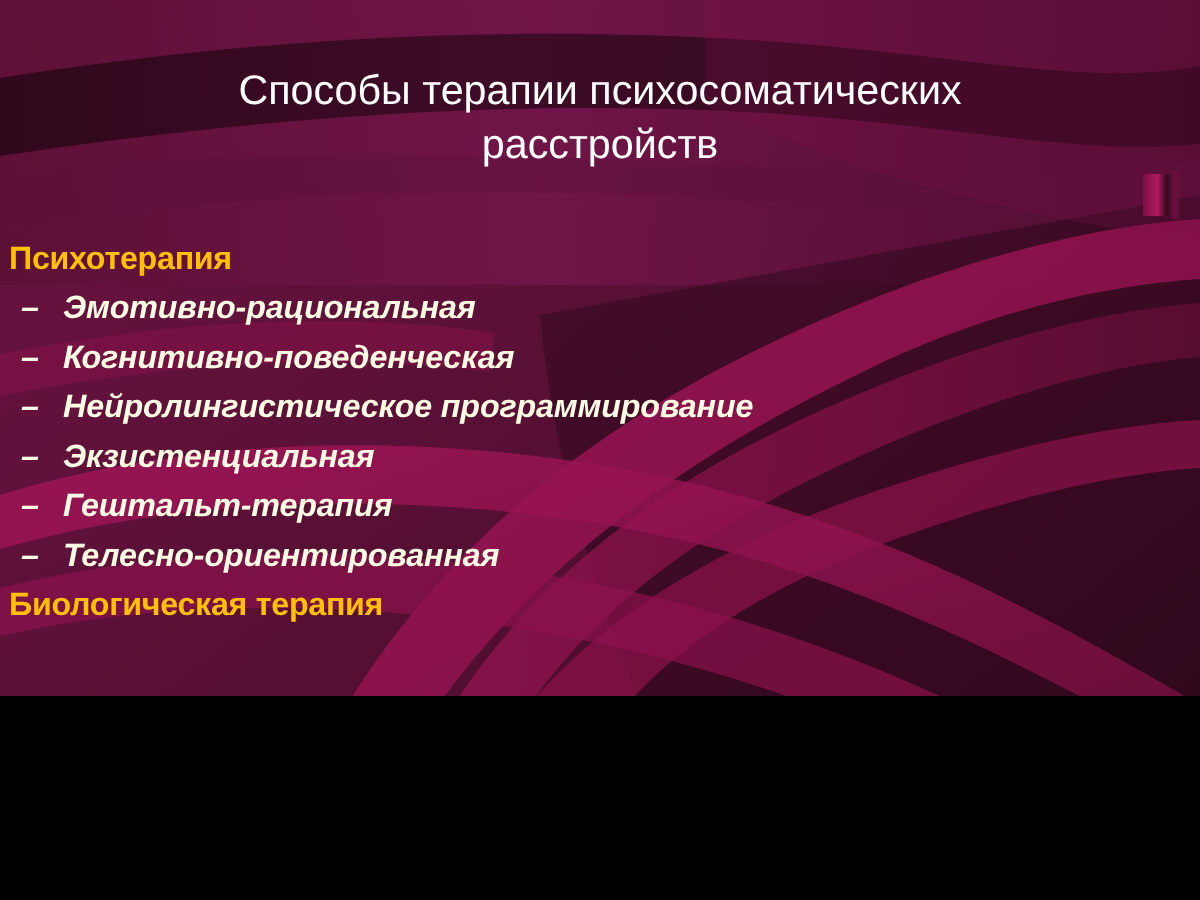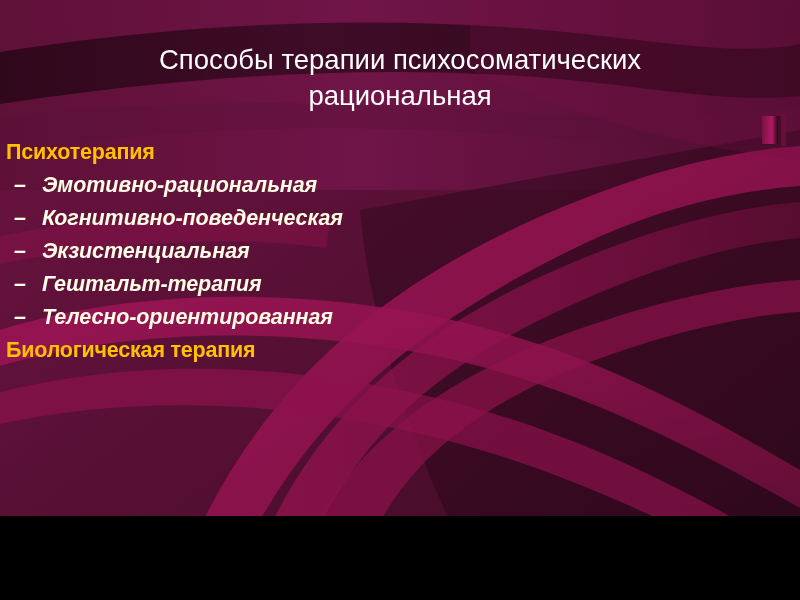--- a/index.html
+++ b/index.html
@@ -6,21 +6,21 @@
     margin: 0;
     padding: 0;
     background: #000;
   }
   body {
     font-family: "Liberation Sans", sans-serif;
   }
   #slide {
     position: relative;
     width: 800px;
-    height: 516px;
+    height: 464px;
     overflow: hidden;
     background: #0c4a6e;
   }
   #bg-svg {
     position: absolute;
     top: 0; left: 0;
     width: 800px;
     height: 600px;
     display: block;
   }
@@ -45,21 +45,21 @@
     font-weight: normal;
     line-height: 36px;
     letter-spacing: 0px;
     white-space: nowrap;
   }
 
   
   #body-block {
     position: absolute;
     left: 0px;
-    top: 136px;
+    top: 156px;
     width: 800px;
   }
   .line {
     height: 33px;
     line-height: 33px;
     white-space: nowrap;
     font-weight: bold;
     font-size: 21.5px;
   }
   .line.heading {
@@ -163,32 +163,35 @@
     <path d="M0,556 L800,540 L800,600 L0,600 Z" fill="url(#bottomBand)" opacity="0.9"></path>
 
     <rect x="762" y="116" width="22" height="28" fill="url(#accentGrad)"></rect>
     <rect x="781" y="114" width="5" height="32" fill="#6d0f3e" opacity="0.8"></rect>
   </svg>
 
   <div id="content">
 
     <div id="title-block">
       <div class="title-line">Способы терапии психосоматических</div>
-      <div class="title-line">рациональная</div>
+      <div class="title-line">расстройств</div>
     </div>
 
     <div id="body-block">
 
       <div class="line heading">Психотерапия</div>
 
       <div class="line bullet">
         <span class="dash">–</span><span>Эмотивно-рациональная</span>
       </div>
       <div class="line bullet">
         <span class="dash">–</span><span>Когнитивно-поведенческая</span>
+      </div>
+      <div class="line bullet">
+        <span class="dash">–</span><span>Нейролингистическое программирование</span>
       </div>
       <div class="line bullet">
         <span class="dash">–</span><span>Экзистенциальная</span>
       </div>
       <div class="line bullet">
         <span class="dash">–</span><span>Гештальт-терапия</span>
       </div>
       <div class="line bullet">
         <span class="dash">–</span><span>Телесно-ориентированная</span>
       </div>

